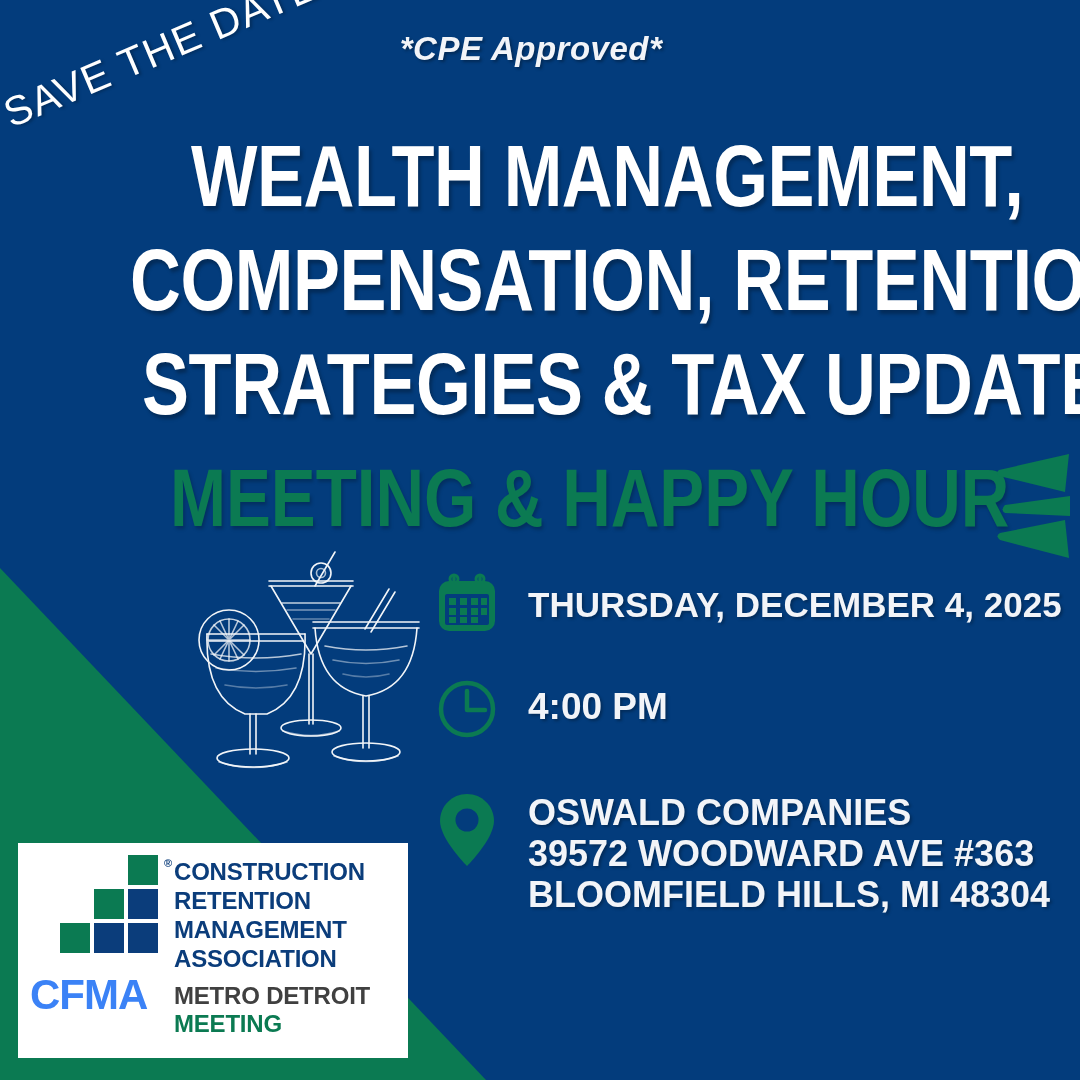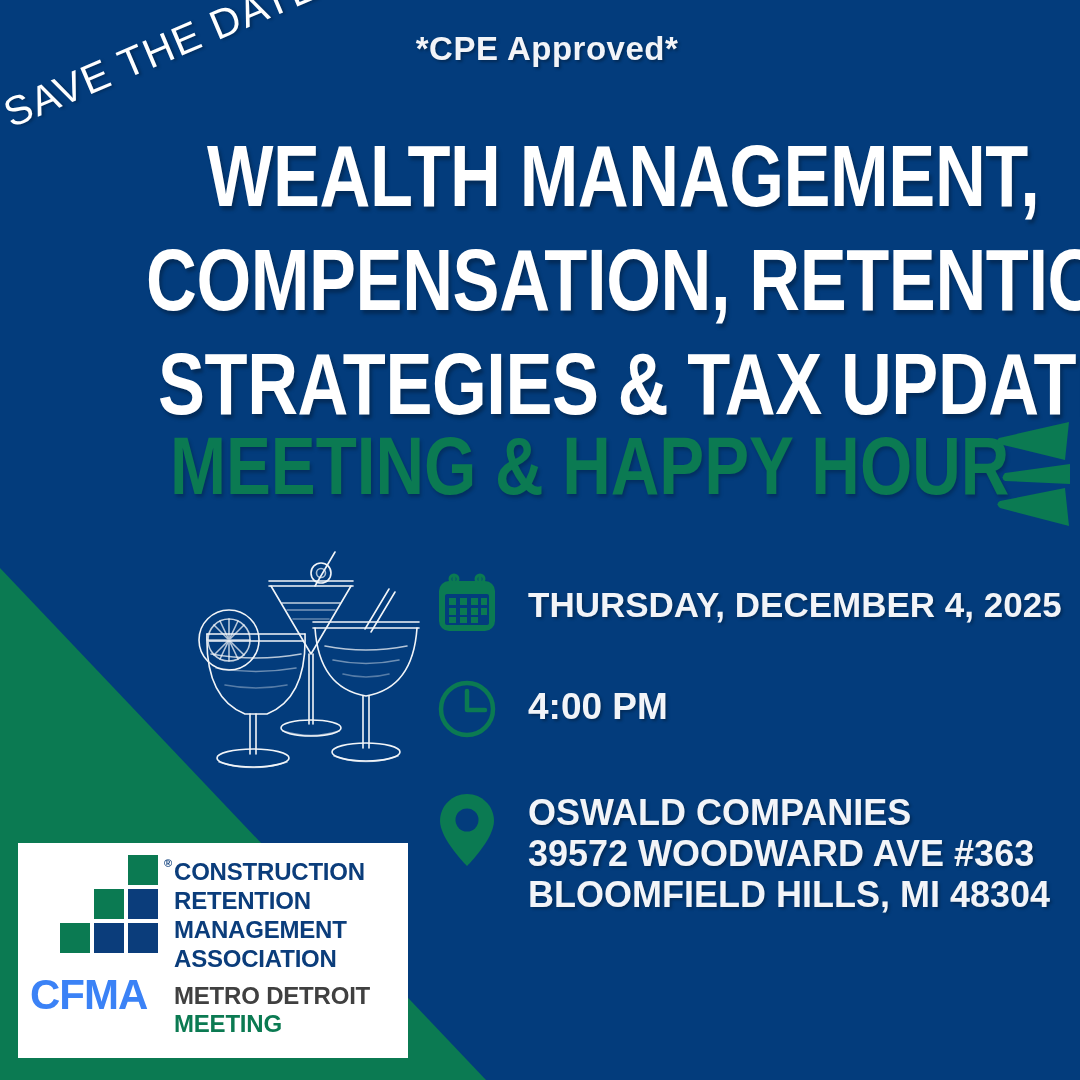--- a/index.html
+++ b/index.html
@@ -39,35 +39,36 @@
     font-weight: 400;
     letter-spacing: 1.5px;
     white-space: nowrap;
     font-family: "Liberation Sans", sans-serif;
     text-shadow: 2px 2px 3px rgba(0,0,0,0.25);
   }
 
   
   .cpe-approved {
     position: absolute;
-    left: 412px;
+    left: 396px;
     top: 30px;
     width: 270px;
     text-align: center;
     color: #F2F4F8;
     font-size: 33px;
     font-weight: bold;
+    font-style: italic;
     letter-spacing: 0.5px;
     text-shadow: 2px 2px 3px rgba(0,0,0,0.3);
   }
 
   
   .headline {
     position: absolute;
-    left: 144px;
+    left: 128px;
     top: 124px;
     width: 935px;
   }
   .headline .hl-line {
     color: #FFFFFF;
     font-family: "Liberation Sans Narrow", "Liberation Sans", sans-serif;
     font-weight: bold;
     font-size: 88px;
     line-height: 104px;
     letter-spacing: -0.5px;
@@ -77,21 +78,21 @@
     transform-origin: left center;
   }
   .hl-1 { margin-left: 63px; }
   .hl-2 { margin-left: 2px; }
   .hl-3 { margin-left: 14px; }
 
   
   .subtitle-row {
     position: absolute;
     left: 128px;
-    top: 420px;
+    top: 452px;
     width: 935px;
     height: 100px;
   }
   .subtitle {
     color: #0B7A52;
     font-family: "Liberation Sans Narrow", "Liberation Sans", sans-serif;
     font-weight: bold;
     font-size: 82px;
     line-height: 92px;
     letter-spacing: 0px;

